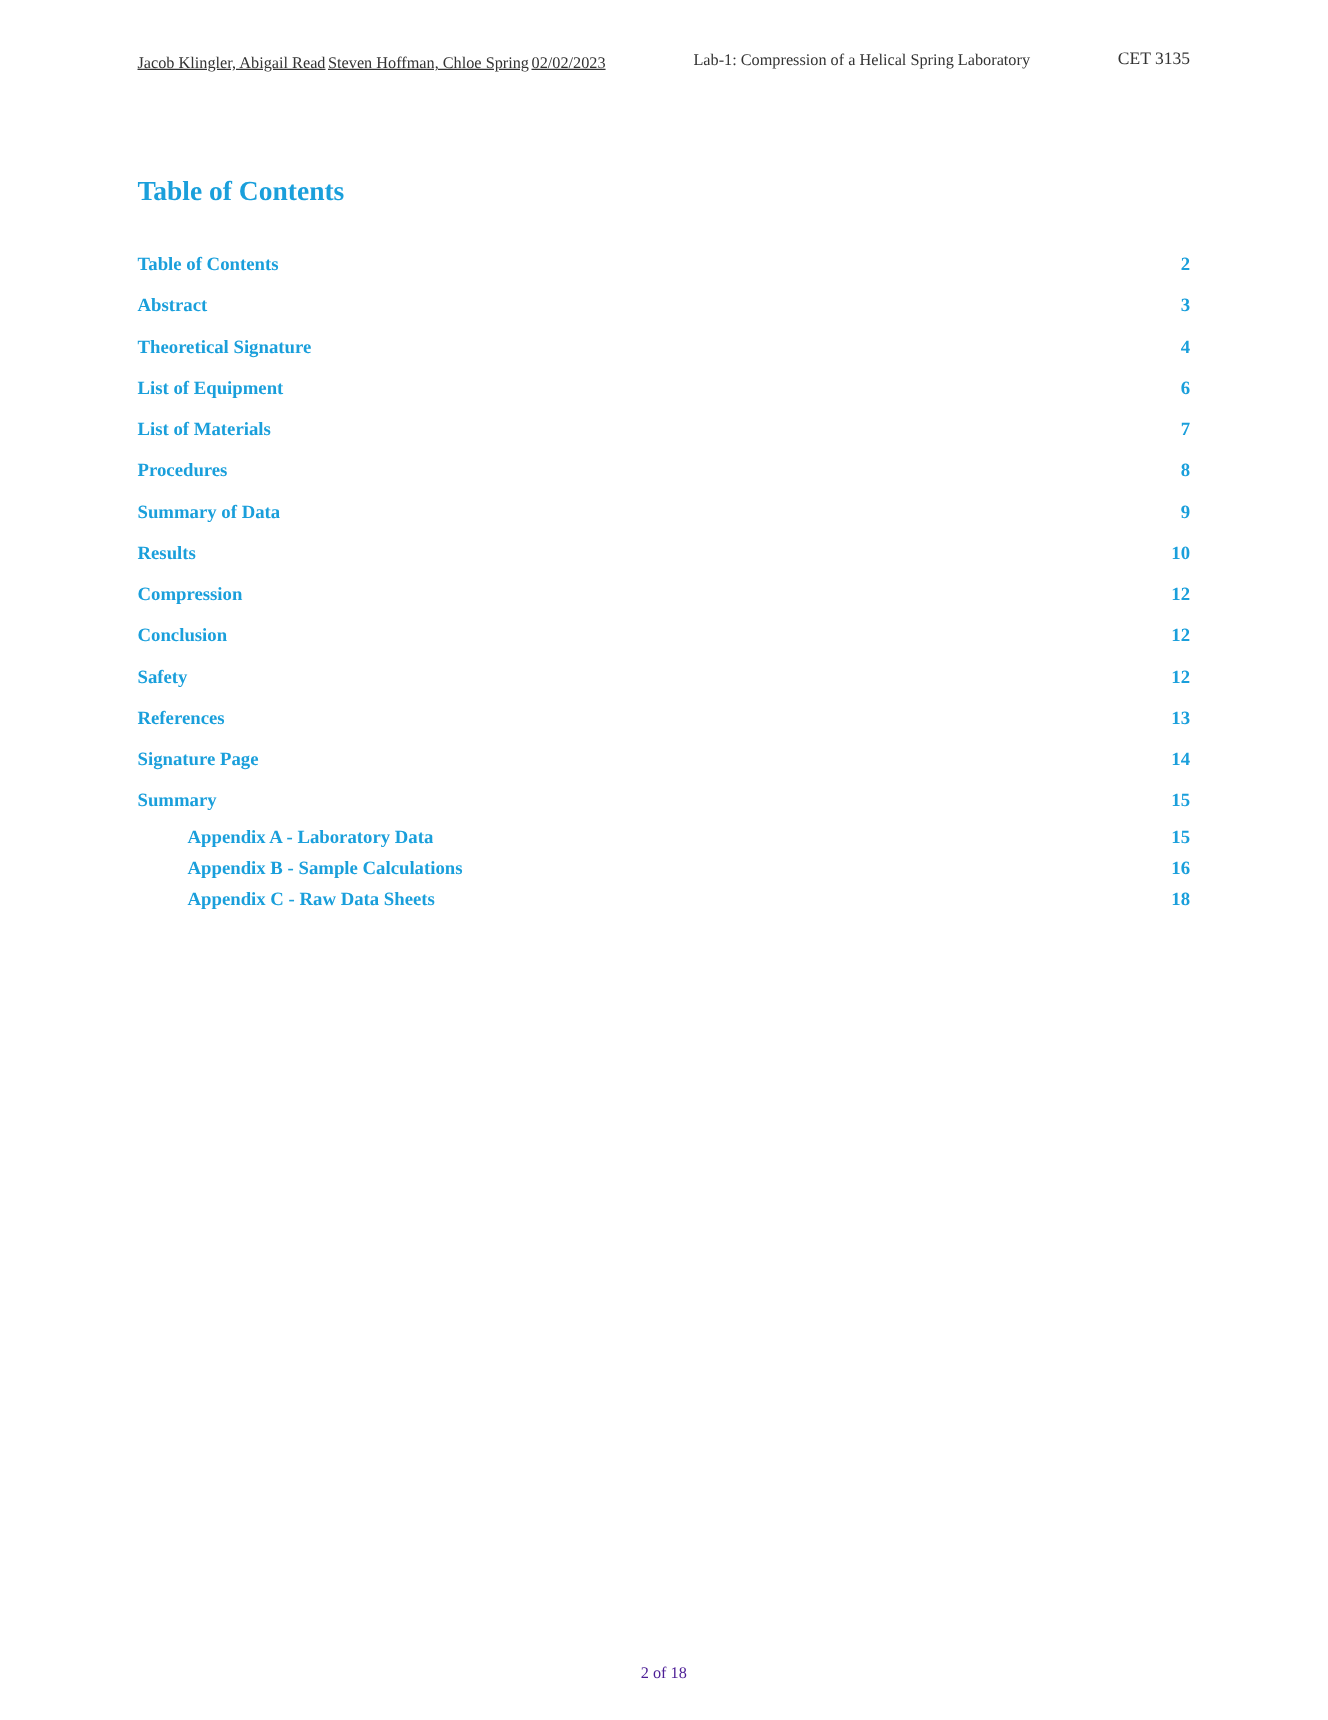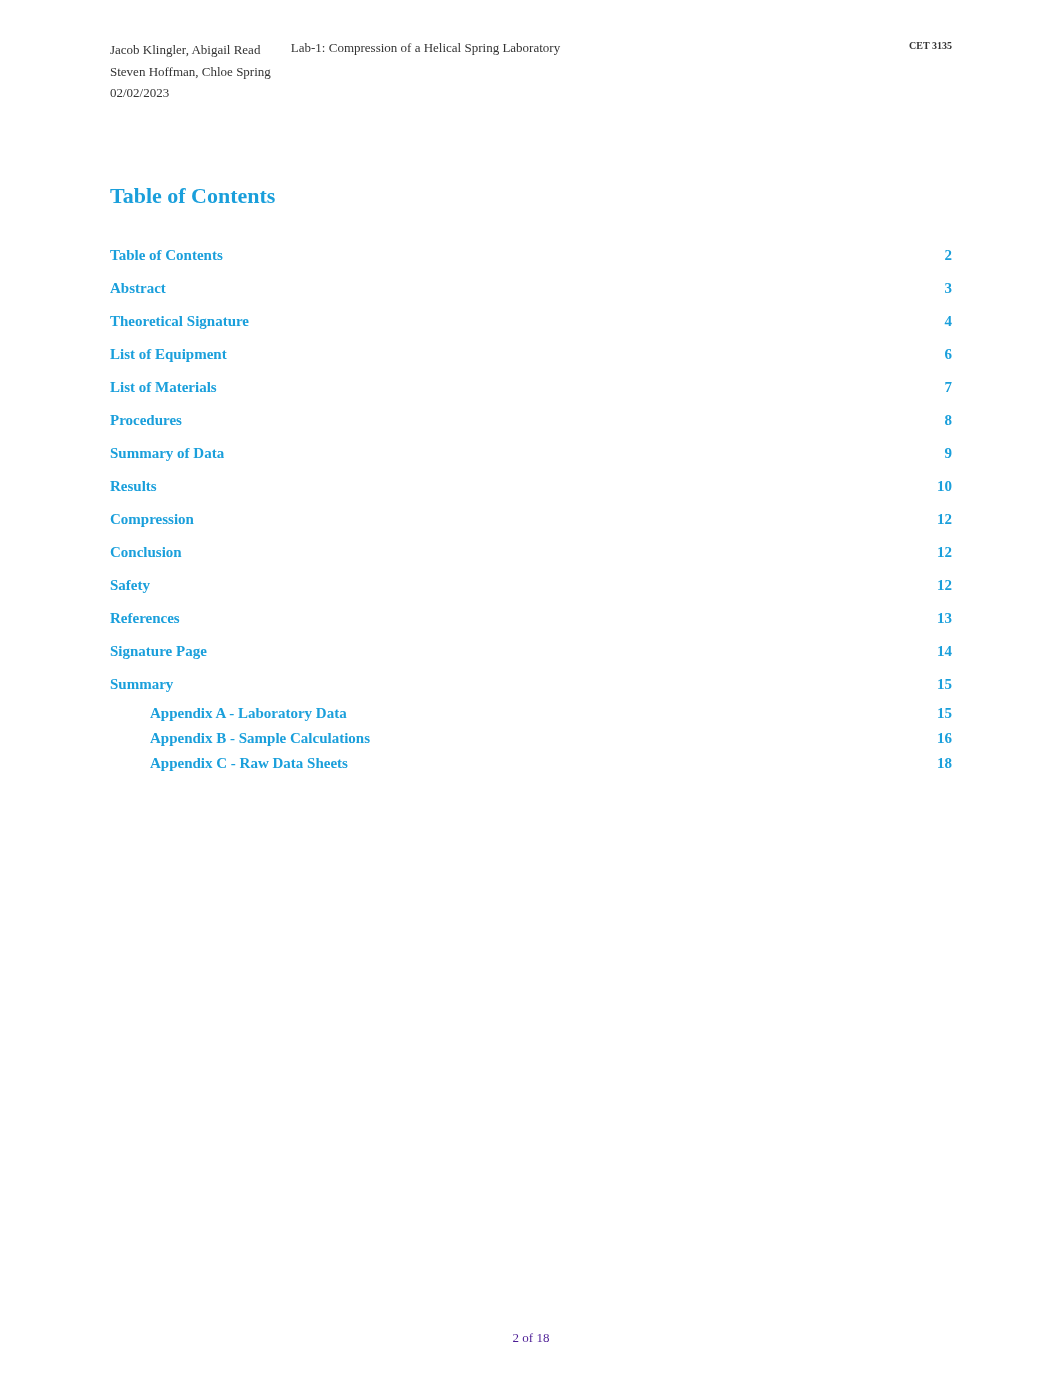--- a/index.html
+++ b/index.html
@@ -24,42 +24,42 @@
       display: flex;
       justify-content: space-between;
       align-items: flex-start;
       margin-bottom: 80px;
       font-size: 13px;
       color: #333;
     }
 
     .header-left {
       display: flex;
-      flex-direction: column;
+      flex-direction: row;
       gap: 2px;
+      text-decoration: underline;
     }
 
     .header-authors {
       line-height: 1.5;
     }
 
     .header-date {
       line-height: 1.5;
     }
 
     .header-title {
-      text-align: left;
+      text-align: center;
       flex: 1;
       padding: 0 20px;
       font-size: 13px;
     }
 
     .header-course {
-      font-size: 10px;
-      font-weight: bold;
+      font-size: 14px;
     }
 
     .toc-title {
       font-size: 22px;
       font-weight: bold;
       color: #1a9fdb;
       margin-bottom: 30px;
     }
 
     .toc-table {

